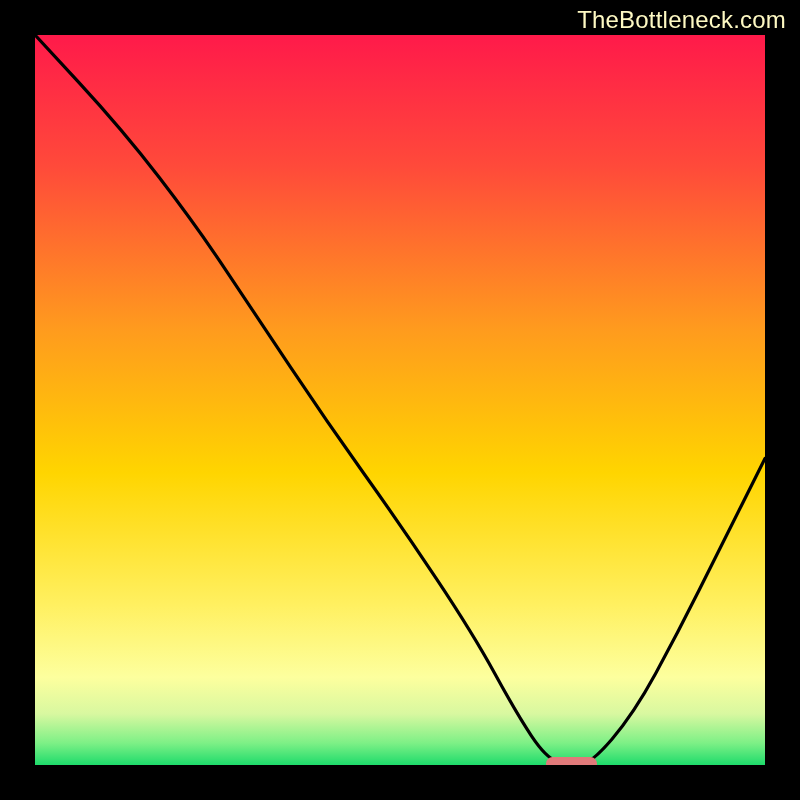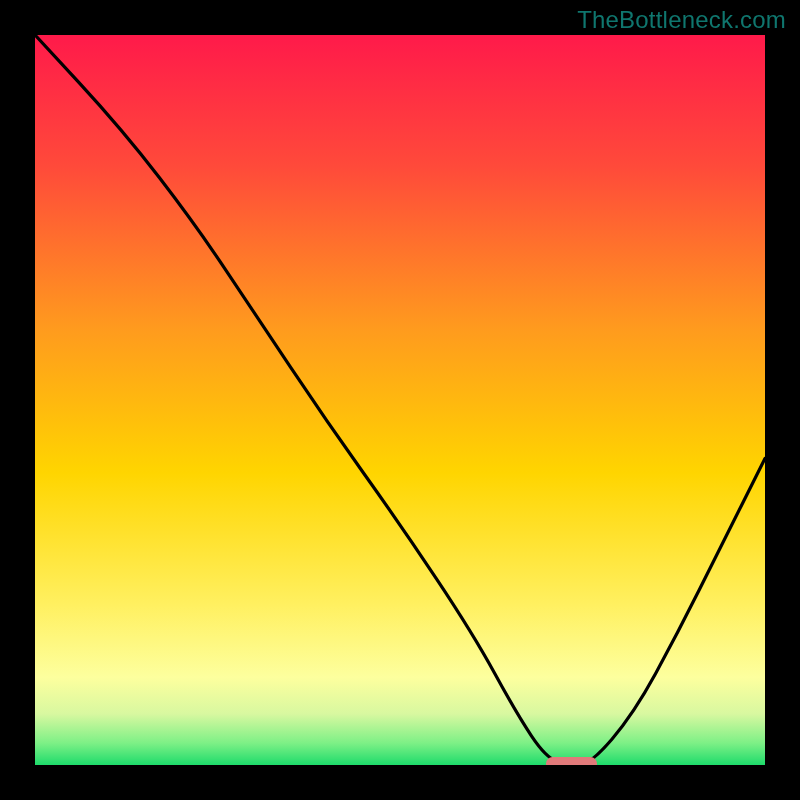--- a/index.html
+++ b/index.html
@@ -8,21 +8,21 @@
     width: 800px;
     height: 800px;
     background: #000;
     position: relative;
     font-family: Arial, sans-serif;
   }
   .watermark {
     position: absolute;
     top: 6px;
     right: 14px;
-    color: #0f766e;
+    color: #fef9c3;
     font-size: 24px;
     font-weight: 500;
     z-index: 10;
     letter-spacing: 0.2px;
   }
   .plot-area {
     position: absolute;
     left: 35px;
     top: 35px;
     width: 730px;

